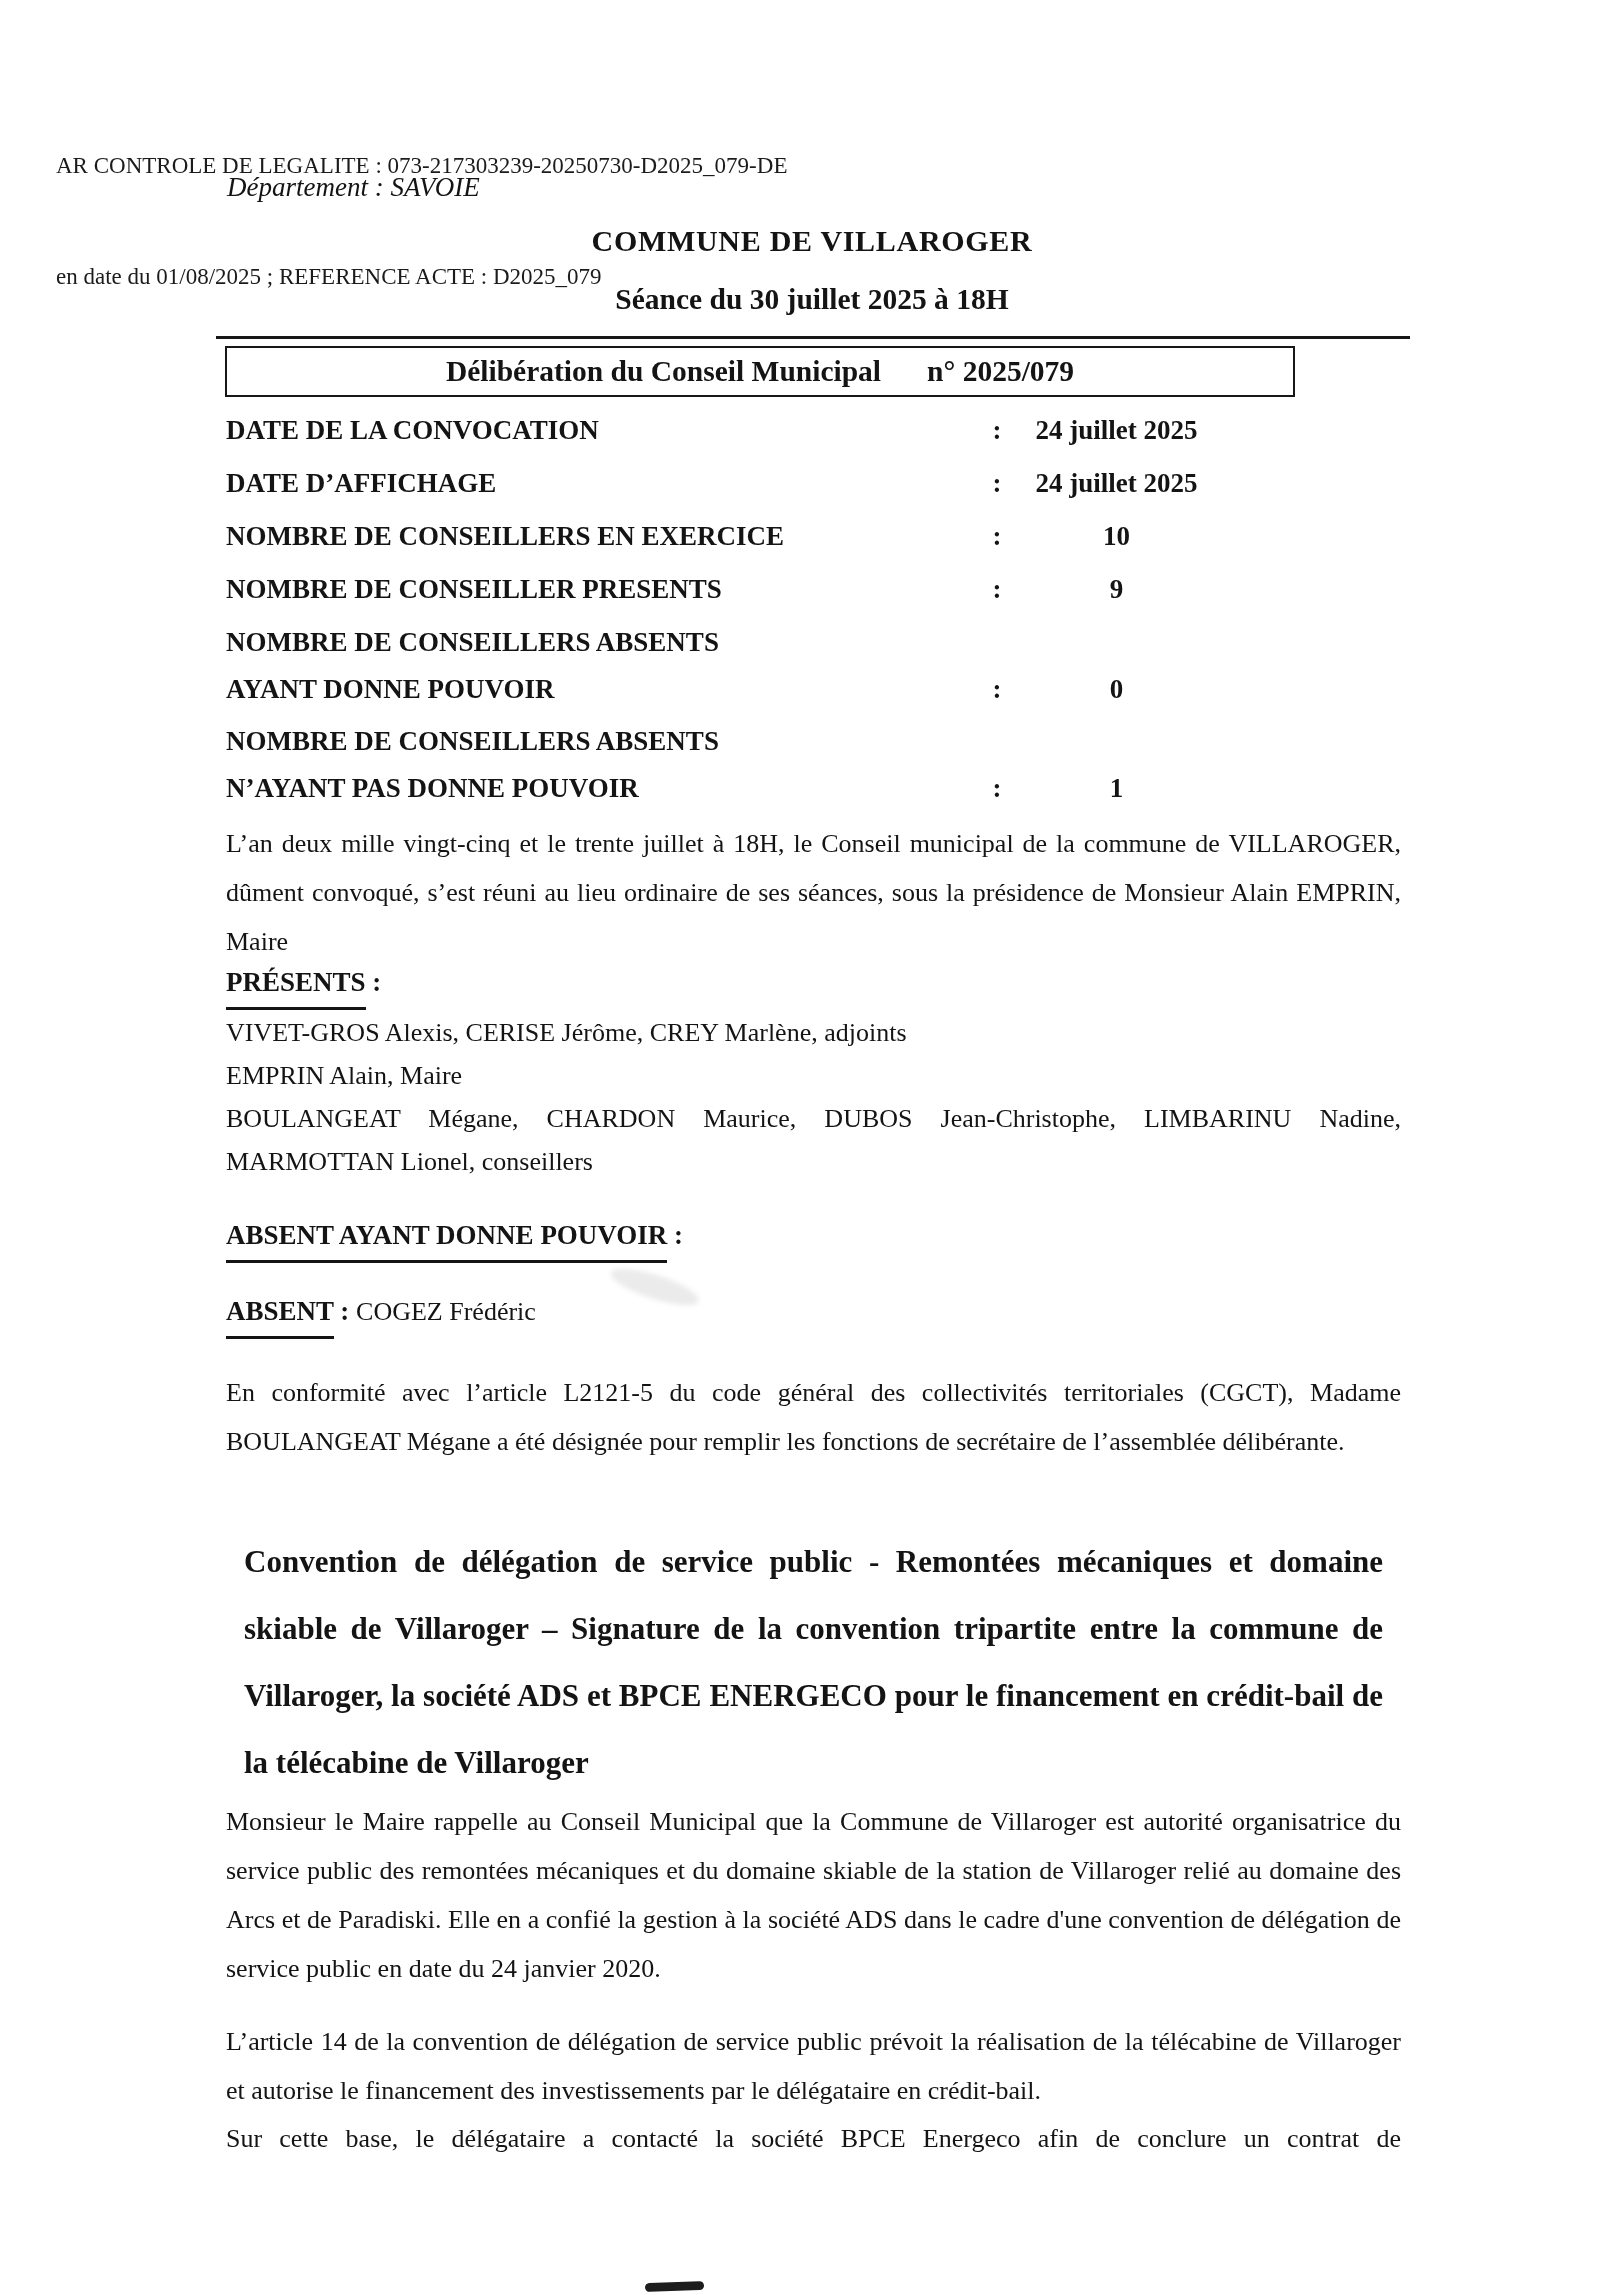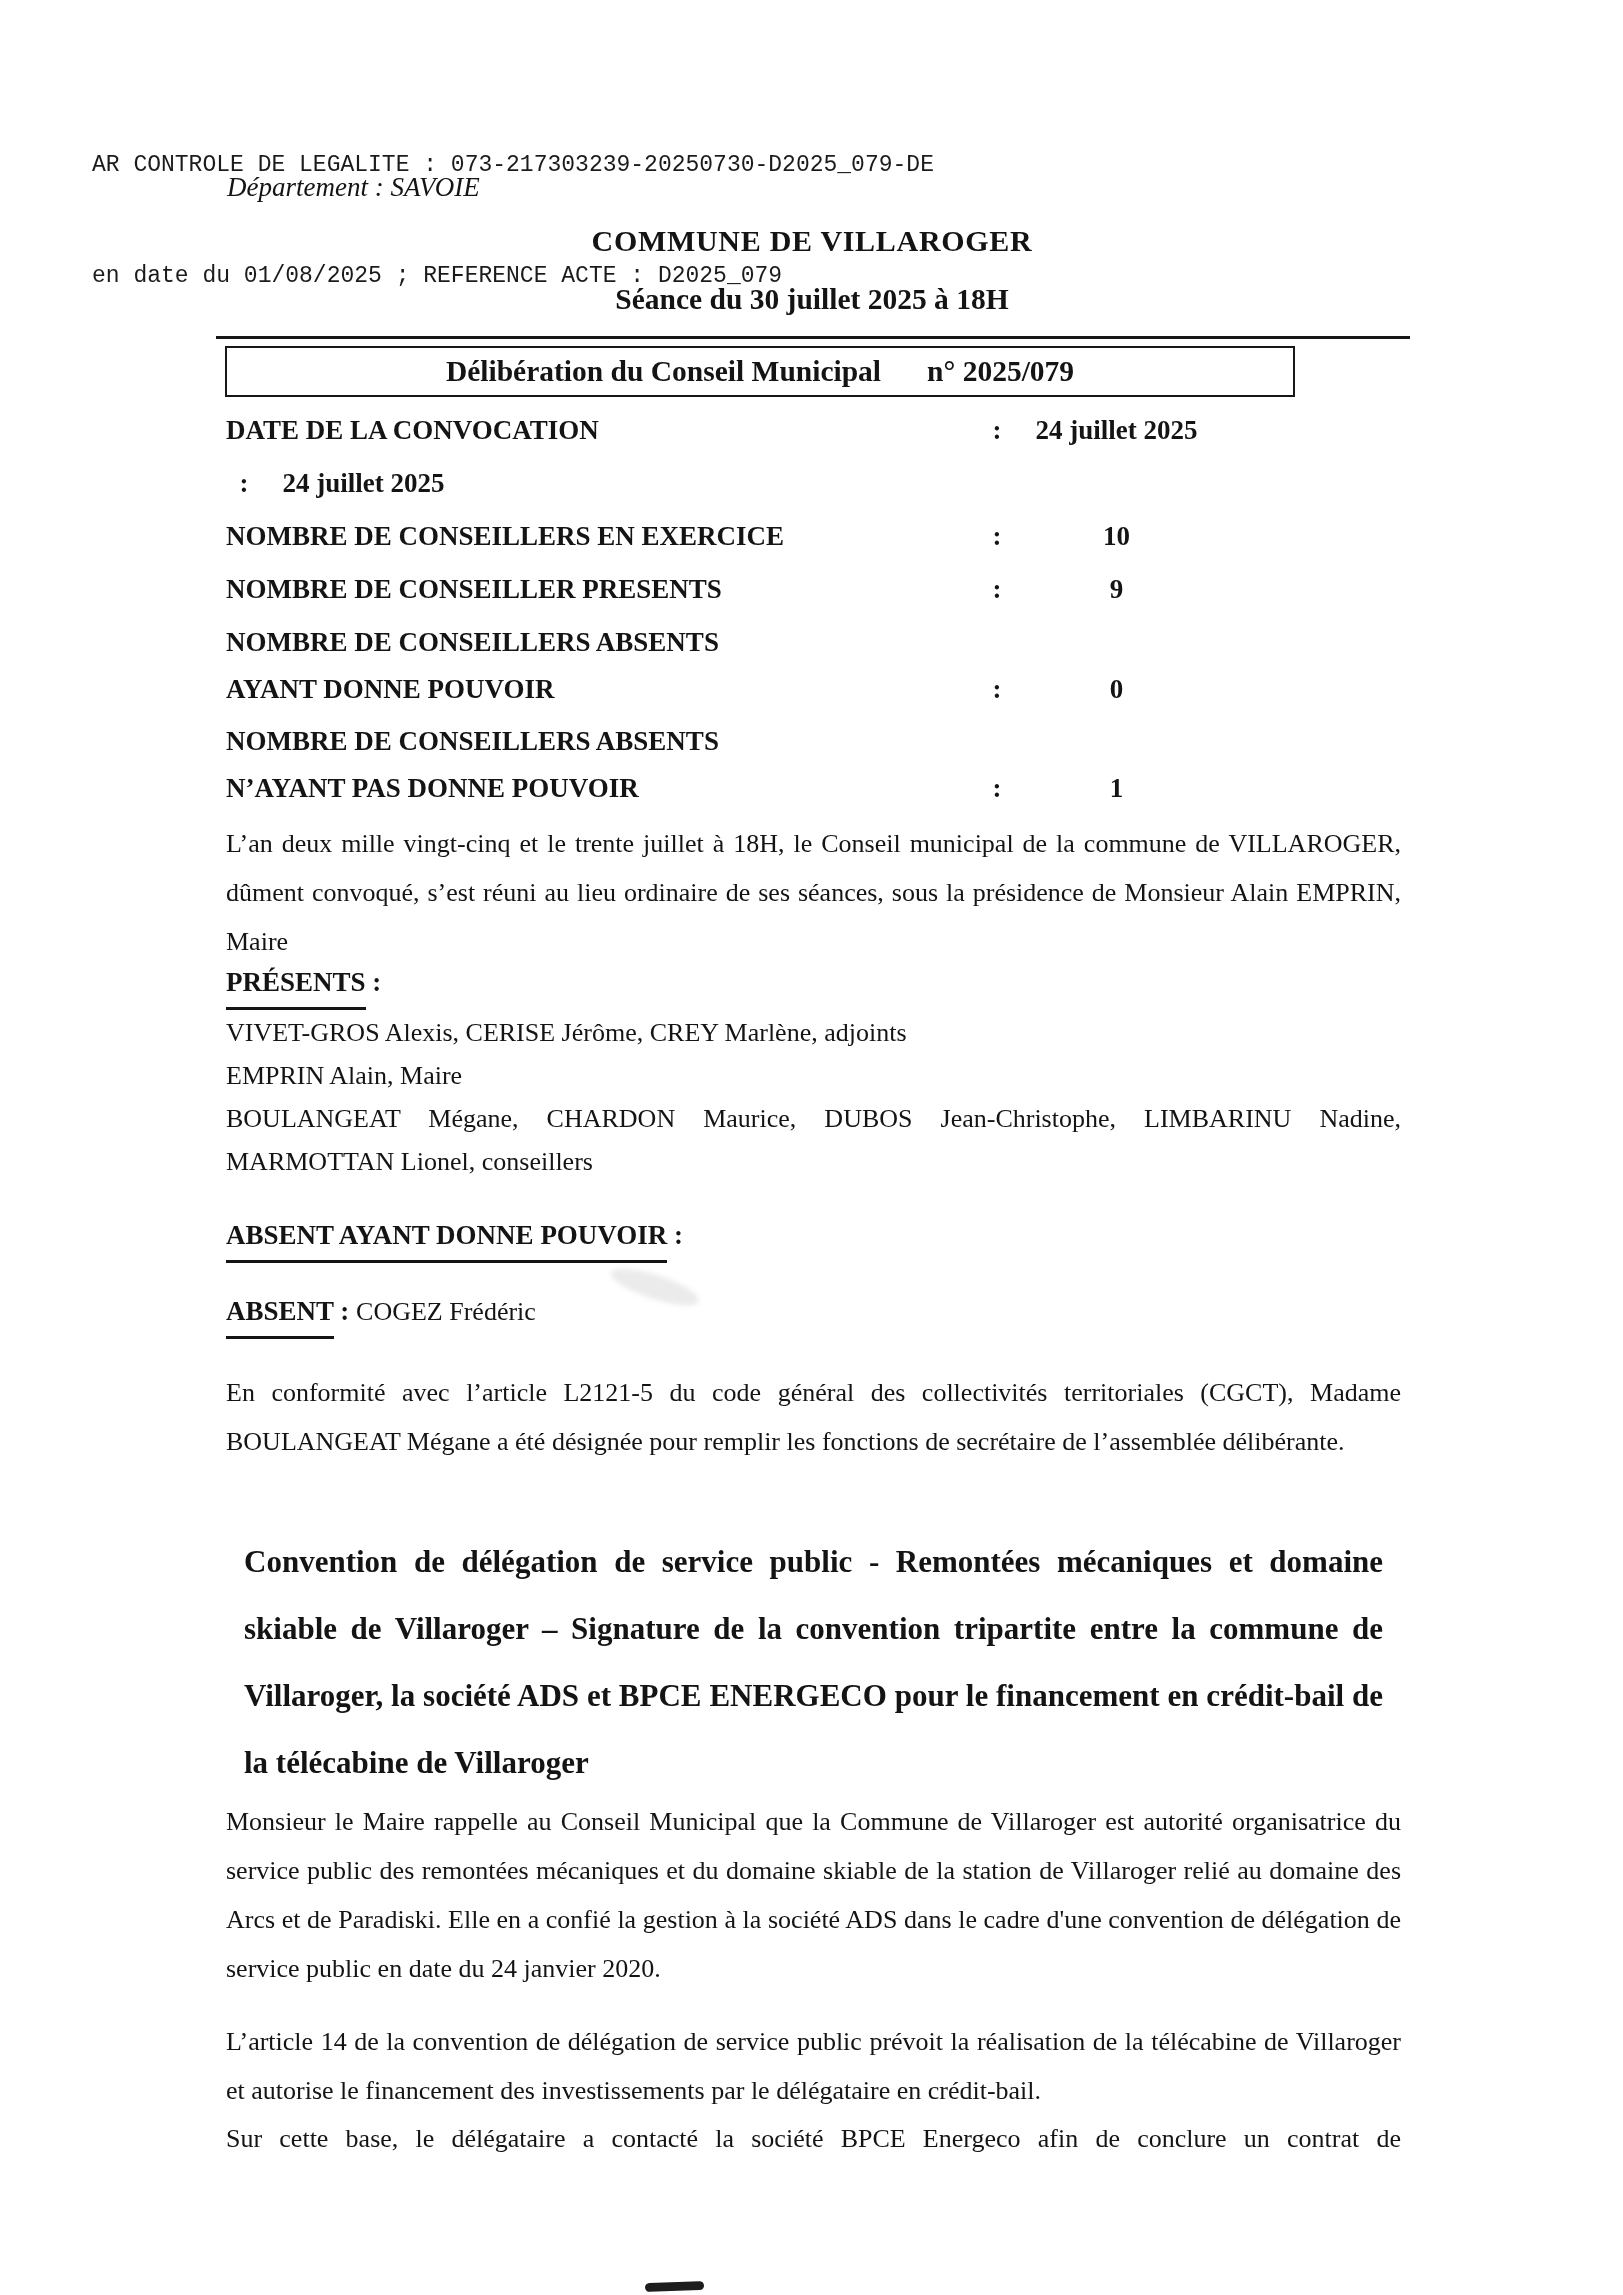--- a/index.html
+++ b/index.html
@@ -8,22 +8,22 @@
     width:1623px;
     height:2295px;
     background:#ffffff;
     color:#141414;
     font-family:"Liberation Serif","DejaVu Serif",serif;
     overflow:hidden;
   }
   
   .ar-banner{
     position:absolute; left:56px; top:73px;
-    font-family:Liberation Mono, monospace;
-    font-size:23px; line-height:37px; color:#1b1b1b; white-space:pre;margin-left:36px;
+    font-family:Liberation Serif, serif;
+    font-size:23px; line-height:37px; color:#1b1b1b; white-space:pre;
   }
   .departement{
     position:absolute; left:227px; top:171px;
     font-size:27px; line-height:33px;font-style:italic;
   }
   .commune{
     position:absolute; left:225px; top:224px; width:1174px;
     text-align:center; font-size:30px; font-weight:bold; letter-spacing:0.7px;
   }
   .seance{
@@ -114,20 +114,24 @@
   <div class="info-table">
     <div class="info-row">
       <div class="info-label">
         <div>DATE DE LA CONVOCATION</div>
         <div></div>
       </div>
       <div class="info-sep">:</div>
       <div class="info-value">24 juillet 2025</div>
     </div>
     <div class="info-row">
+      <div class="info-label">
+        <div>DATE D’AFFICHAGE</div>
+        <div></div>
+      </div>
       <div class="info-sep">:</div>
       <div class="info-value">24 juillet 2025</div>
     </div>
     <div class="info-row">
       <div class="info-label">
         <div>NOMBRE DE CONSEILLERS EN EXERCICE</div>
         <div></div>
       </div>
       <div class="info-sep">:</div>
       <div class="info-value">10</div>

